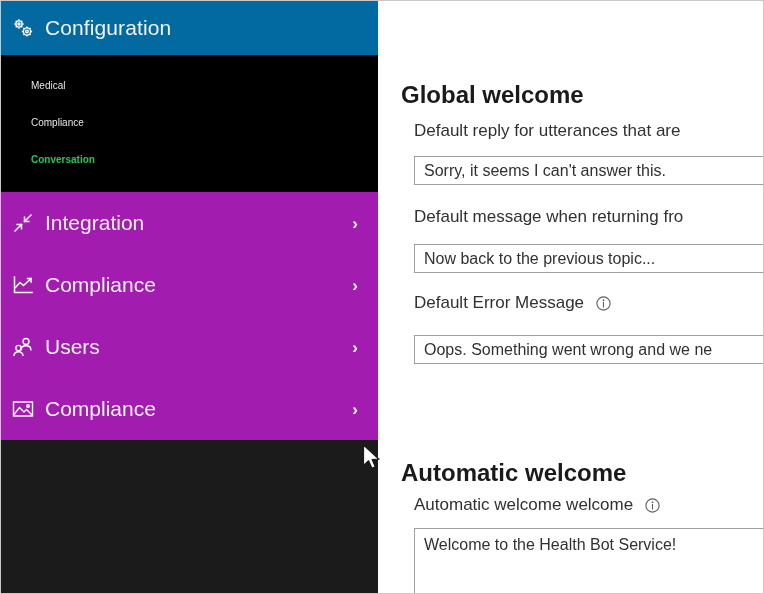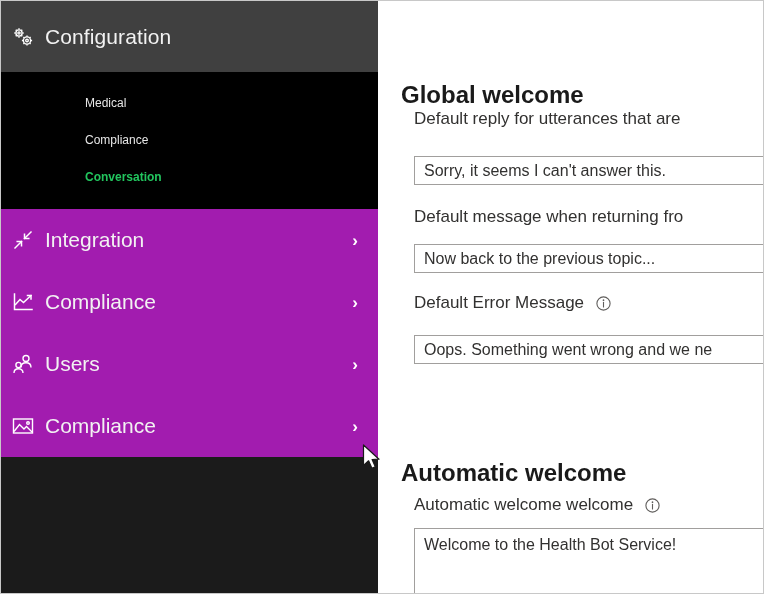--- a/index.html
+++ b/index.html
@@ -27,24 +27,24 @@
     left: 0;
     top: 0;
     width: 377px;
     height: 594px;
     background: #1b1b1b;
     box-sizing: border-box;
   }
 
   .nav-header {
     position: relative;
-    height: 71px;
-    display: flex;
-    align-items: center;
-    background: #404040;
+    height: 54px;
+    display: flex;
+    align-items: center;
+    background: #0369a1;
   }
   .nav-header .nav-icon {
     width: 44px;
     display: flex;
     align-items: center;
     justify-content: center;
     flex: none;
   }
   .nav-header .nav-title {
     color: #f2f2f2;
@@ -52,26 +52,26 @@
     letter-spacing: 0.1px;
     font-weight: 400;
     white-space: nowrap;
   }
 
   .submenu {
     background: #000000;
     padding: 12px 0 14px 0;
   }
   .submenu-item {
-    padding-left: 84px;
+    padding-left: 30px;
     height: 37px;
     display: flex;
     align-items: center;
     color: #e6e6e6;
-    font-size: 12px;
+    font-size: 10px;
     white-space: nowrap;
   }
   .submenu-item.active {
     font-weight: bold;
     color: #22c55e;
   }
 
   .nav-item {
     position: relative;
     height: 62px;
@@ -266,21 +266,21 @@
       <span class="nav-label">Compliance</span>
       <span class="chevron">›</span>
     </div>
 
   </nav>
 
   <main class="content">
 
     <h2 class="section-title" style="left:23px; top:60px;">Global welcome</h2>
 
-    <div class="field-label" style="left:36px; top:108px;align-items:center;">
+    <div class="field-label" style="left:36px; top:120px;align-items:center;">
       <span>Default reply for utterances that are</span>
     </div>
     <div class="text-input" style="left:36px; top:155px; width:360px;">Sorry, it seems I can't answer this.</div>
 
     <div class="field-label" style="left:36px; top:206px;">
       <span>Default message when returning fro</span>
     </div>
     <div class="text-input" style="left:36px; top:243px; width:360px;">Now back to the previous topic...</div>
 
     <div class="field-label" style="left:36px; top:292px;text-align:center;">

